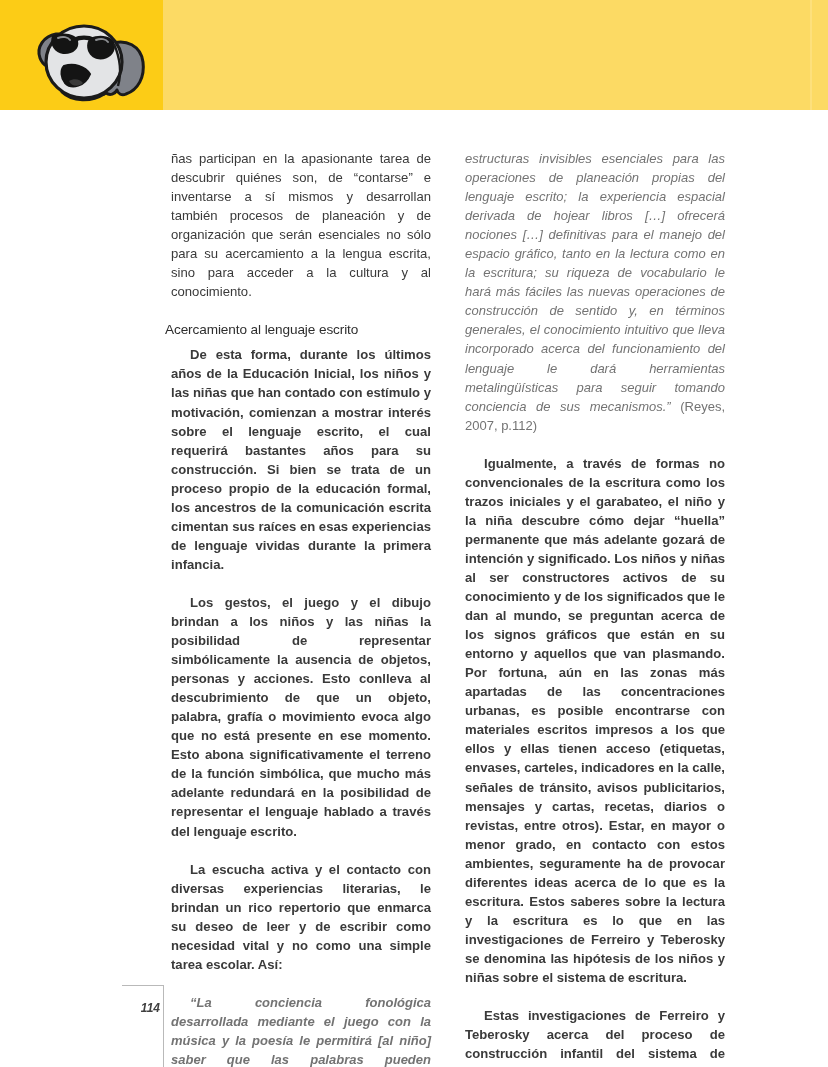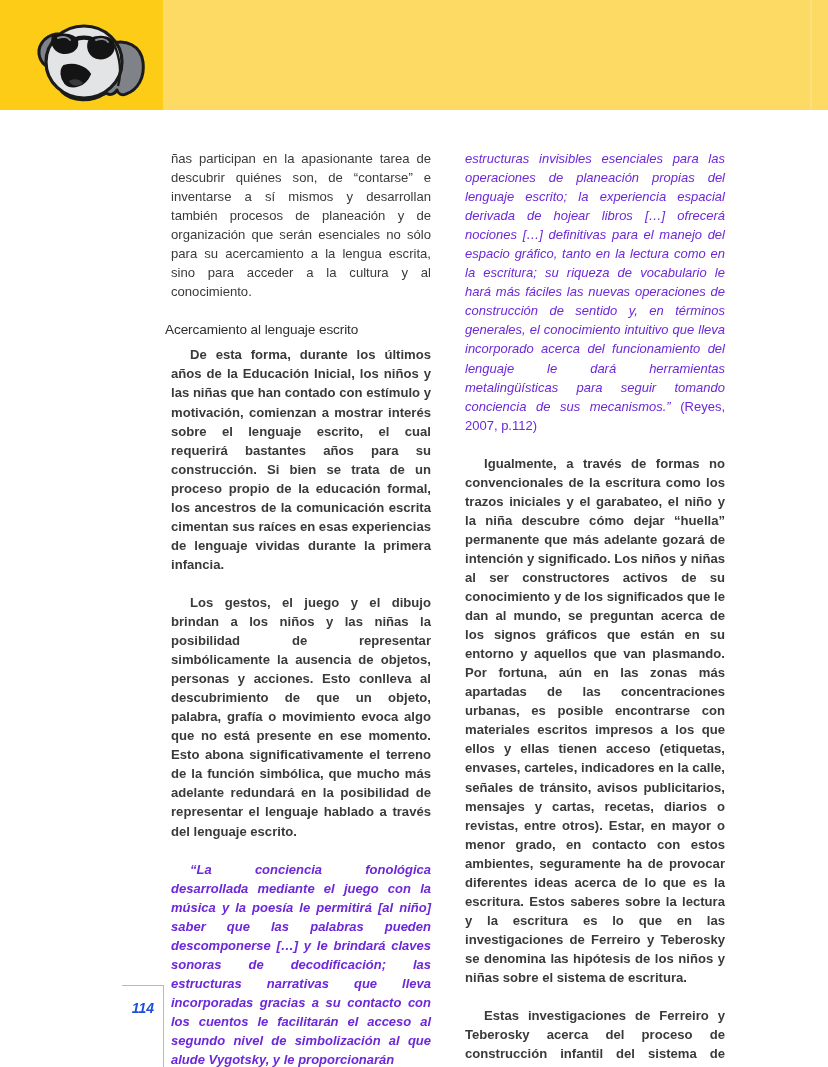--- a/index.html
+++ b/index.html
@@ -102,21 +102,21 @@
     font-weight: normal;
     color: #2e2e2e;
     letter-spacing: -0.1px;
   }
 
   p.quote {
     font-style: italic;
     font-size: 13.0px;
     line-height: 19.05px;
     text-align: justify;
-    color: #6d28d9;
+    color: #737373;
   }
   p.quote.indent { text-indent: 19px; }
 
   
   .folio-rule-top {
     position: absolute;
     left: 122px;
     top: 985px;
     width: 42px;
     height: 1px;
@@ -130,24 +130,24 @@
     height: 82px;
     background: #b9b9b9;
   }
   .folio-number {
     position: absolute;
     left: 126px;
     top: 1000px;
     width: 34px;
     font-style: italic;
     font-weight: bold;
-    font-size: 14px;
+    font-size: 12px;
     line-height: 16px;
-    color: #1d4ed8;
-    text-align: center;
+    color: #404040;
+    text-align: right;
   }
 </style>
 </head>
 <body>
 
 <div class="page">
 
   <div class="header">
     <div class="header-gold"></div>
     <div class="header-light"></div>
@@ -190,20 +190,21 @@
 
       <div class="col col-left">
         <p class="flow">ñas participan en la apasionante tarea de descubrir quiénes son, de “contarse” e inventarse a sí mismos y desarrollan también procesos de planeación y de organización que serán esenciales no sólo para su acercamiento a la lengua escrita, sino para acceder a la cultura y al conocimiento.</p>
 
         <h2 class="section-heading">Acercamiento al lenguaje escrito</h2>
 
         <p class="indent">De esta forma, durante los últimos años de la Educación Inicial, los niños y las niñas que han contado con estímulo y motivación, comienzan a mostrar interés sobre el lenguaje escrito, el cual requerirá bastantes años para su construcción. Si bien se trata de un proceso propio de la educación formal, los ancestros de la comunicación escrita cimentan sus raíces en esas experiencias de lenguaje vividas durante la primera infancia.</p>
 
         <p class="indent gap">Los gestos, el juego y el dibujo brindan a los niños y las niñas la posibilidad de representar simbólicamente la ausencia de objetos, personas y acciones. Esto conlleva al descubrimiento de que un objeto, palabra, grafía o movimiento evoca algo que no está presente en ese momento. Esto abona significativamente el terreno de la función simbólica, que mucho más adelante redundará en la posibilidad de representar el lenguaje hablado a través del lenguaje escrito.</p>
 
+        <p class="indent gap">La escucha activa y el contacto con diversas experiencias literarias, le brindan un rico repertorio que enmarca su deseo de leer y de escribir como necesidad vital y no como una simple tarea escolar. Así:</p>
 
         <p class="quote indent gap">“La conciencia fonológica desarrollada mediante el juego con la música y la poesía le permitirá [al niño] saber que las palabras pueden descomponerse […] y le brindará claves sonoras de decodificación; las estructuras narrativas que lleva incorporadas gracias a su contacto con los cuentos le facilitarán el acceso al segundo nivel de simbolización al que alude Vygotsky, y le proporcionarán</p>
       </div>
 
       <div class="col col-right">
         <p class="quote flow"><span>estructuras invisibles esenciales para las operaciones de planeación propias del lenguaje escrito; la experiencia espacial derivada de hojear libros […] ofrecerá nociones […] definitivas para el manejo del espacio gráfico, tanto en la lectura como en la escritura; su riqueza de vocabulario le hará más fáciles las nuevas operaciones de construcción de sentido y, en términos generales, el conocimiento intuitivo que lleva incorporado acerca del funcionamiento del lenguaje le dará herramientas metalingüísticas para seguir tomando conciencia de sus mecanismos.”</span><span style="font-style:normal"> (Reyes, 2007, p.112)</span></p>
 
         <p class="indent gap">Igualmente, a través de formas no convencionales de la escritura como los trazos iniciales y el garabateo, el niño y la niña descubre cómo dejar “huella” permanente que más adelante gozará de intención y significado. Los niños y niñas al ser constructores activos de su conocimiento y de los significados que le dan al mundo, se preguntan acerca de los signos gráficos que están en su entorno y aquellos que van plasmando. Por fortuna, aún en las zonas más apartadas de las concentraciones urbanas, es posible encontrarse con materiales escritos impresos a los que ellos y ellas tienen acceso (etiquetas, envases, carteles, indicadores en la calle, señales de tránsito, avisos publicitarios, mensajes y cartas, recetas, diarios o revistas, entre otros). Estar, en mayor o menor grado, en contacto con estos ambientes, seguramente ha de provocar diferentes ideas acerca de lo que es la escritura. Estos saberes sobre la lectura y la escritura es lo que en las investigaciones de Ferreiro y Teberosky se denomina las hipótesis de los niños y niñas sobre el sistema de escritura.</p>
 
         <p class="indent gap">Estas investigaciones de Ferreiro y Teberosky acerca del proceso de construcción infantil del sistema de escritura, se basan en el supuesto de que los niños y niñas, antes de leer y escribir convencionalmente, crean hipótesis acerca del sistema de escritura. Retomando a Kaufman (1992, en Fandiño y Ochoa, s/f) es posible distinguir tres grandes momentos en este proceso.</p>

